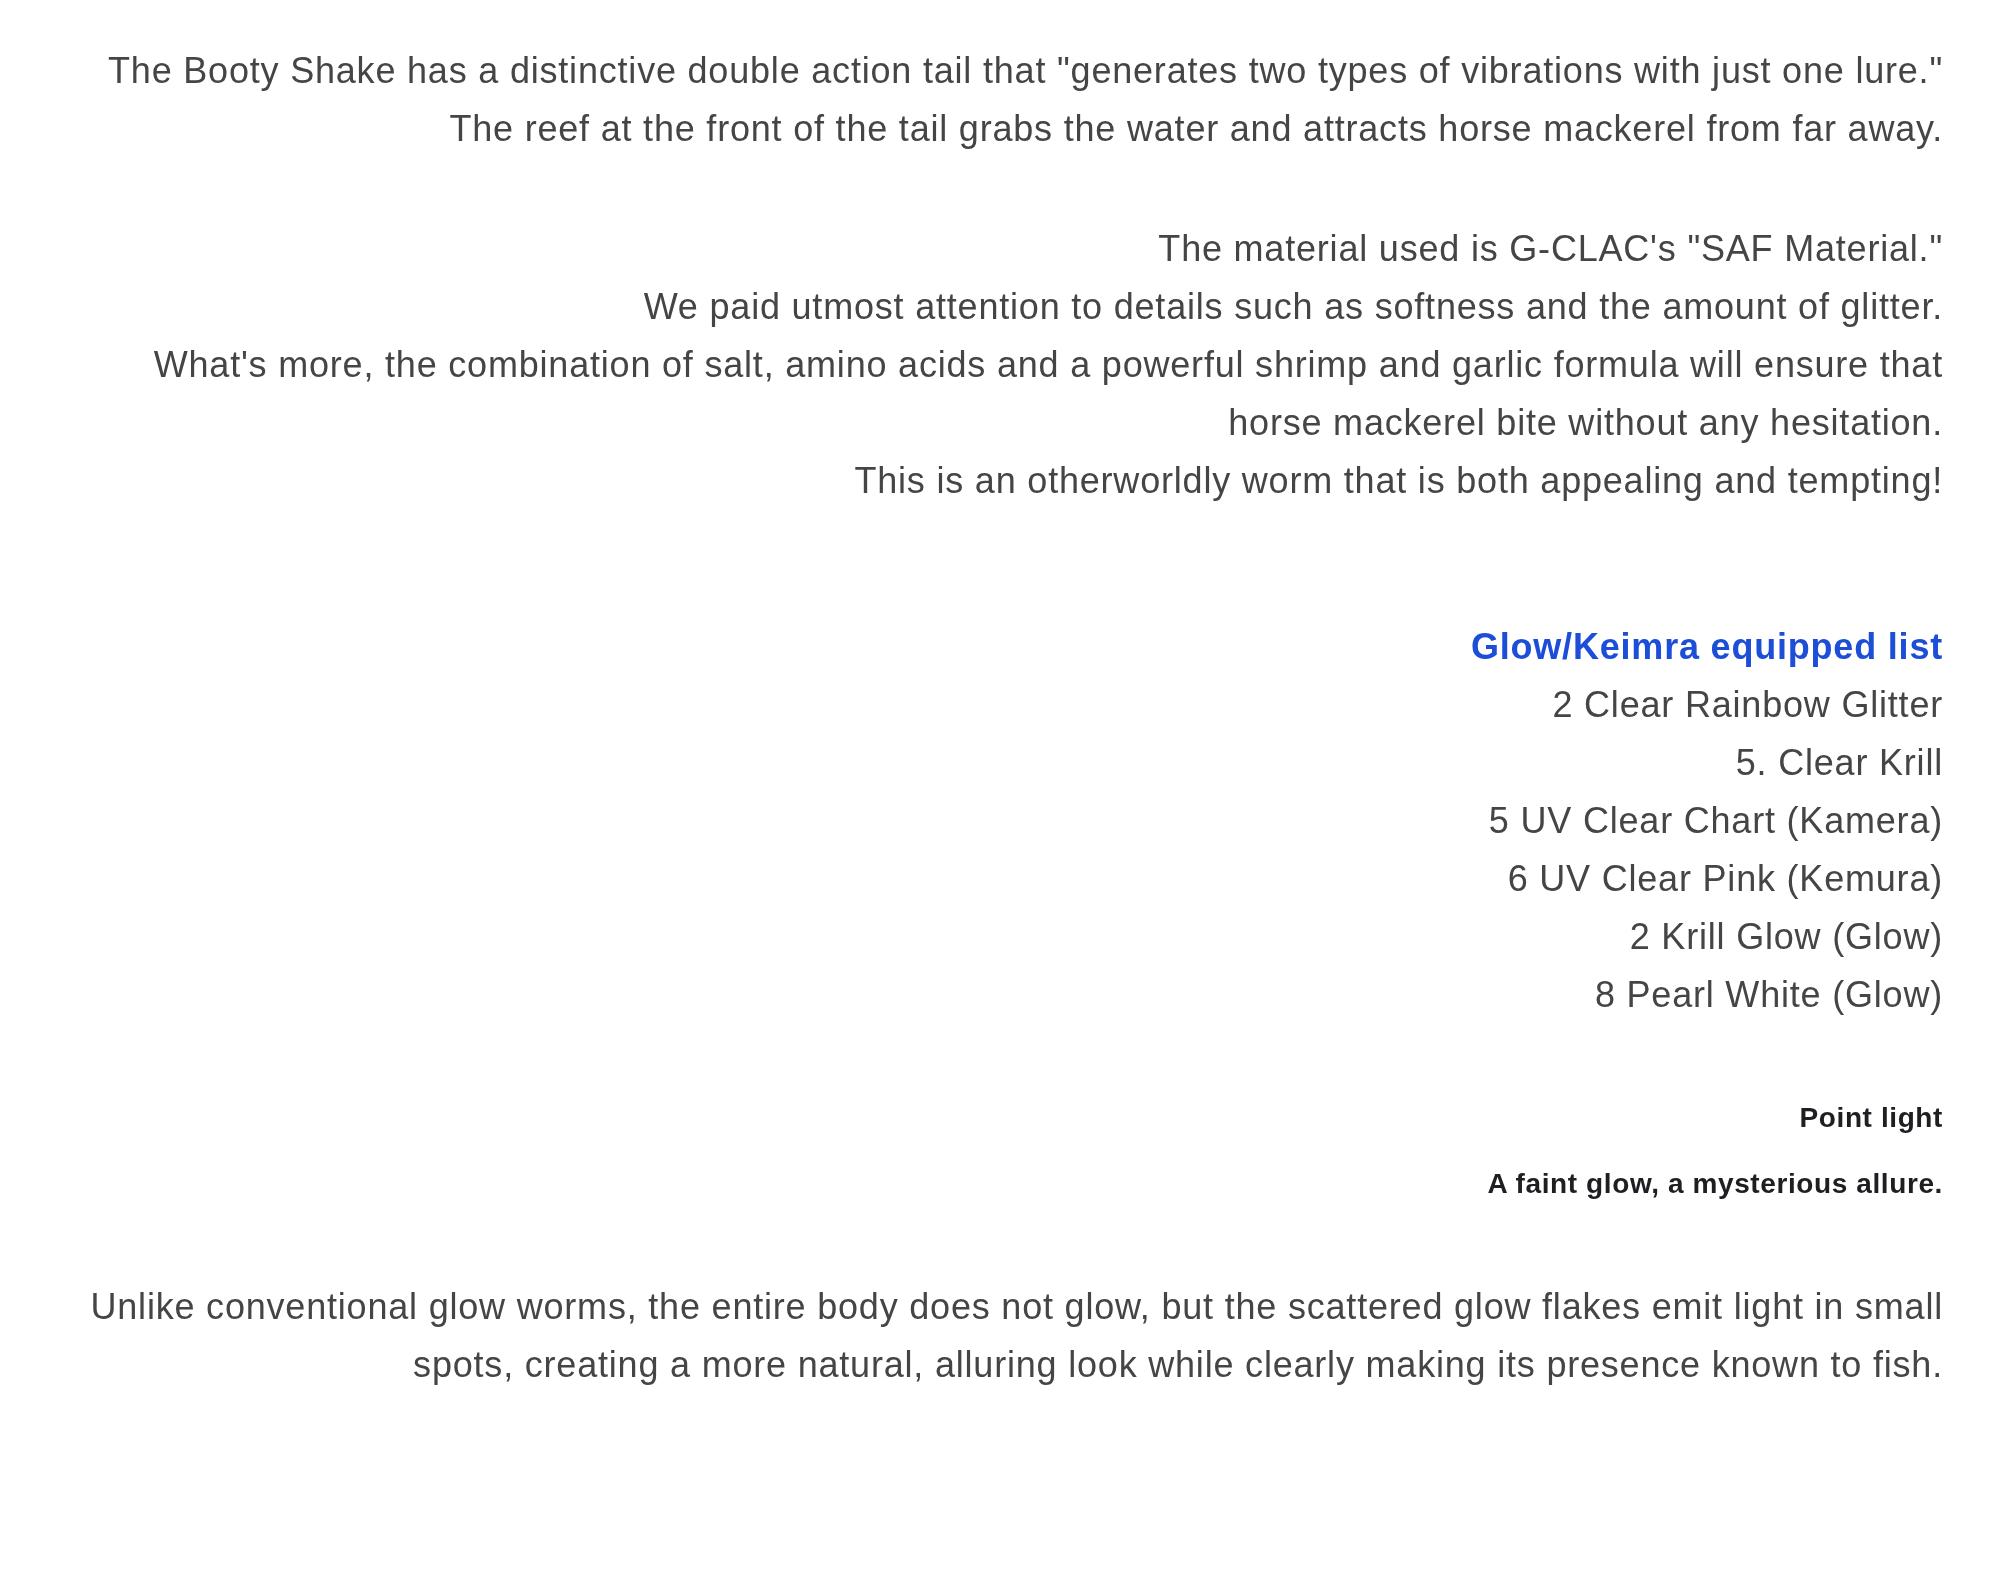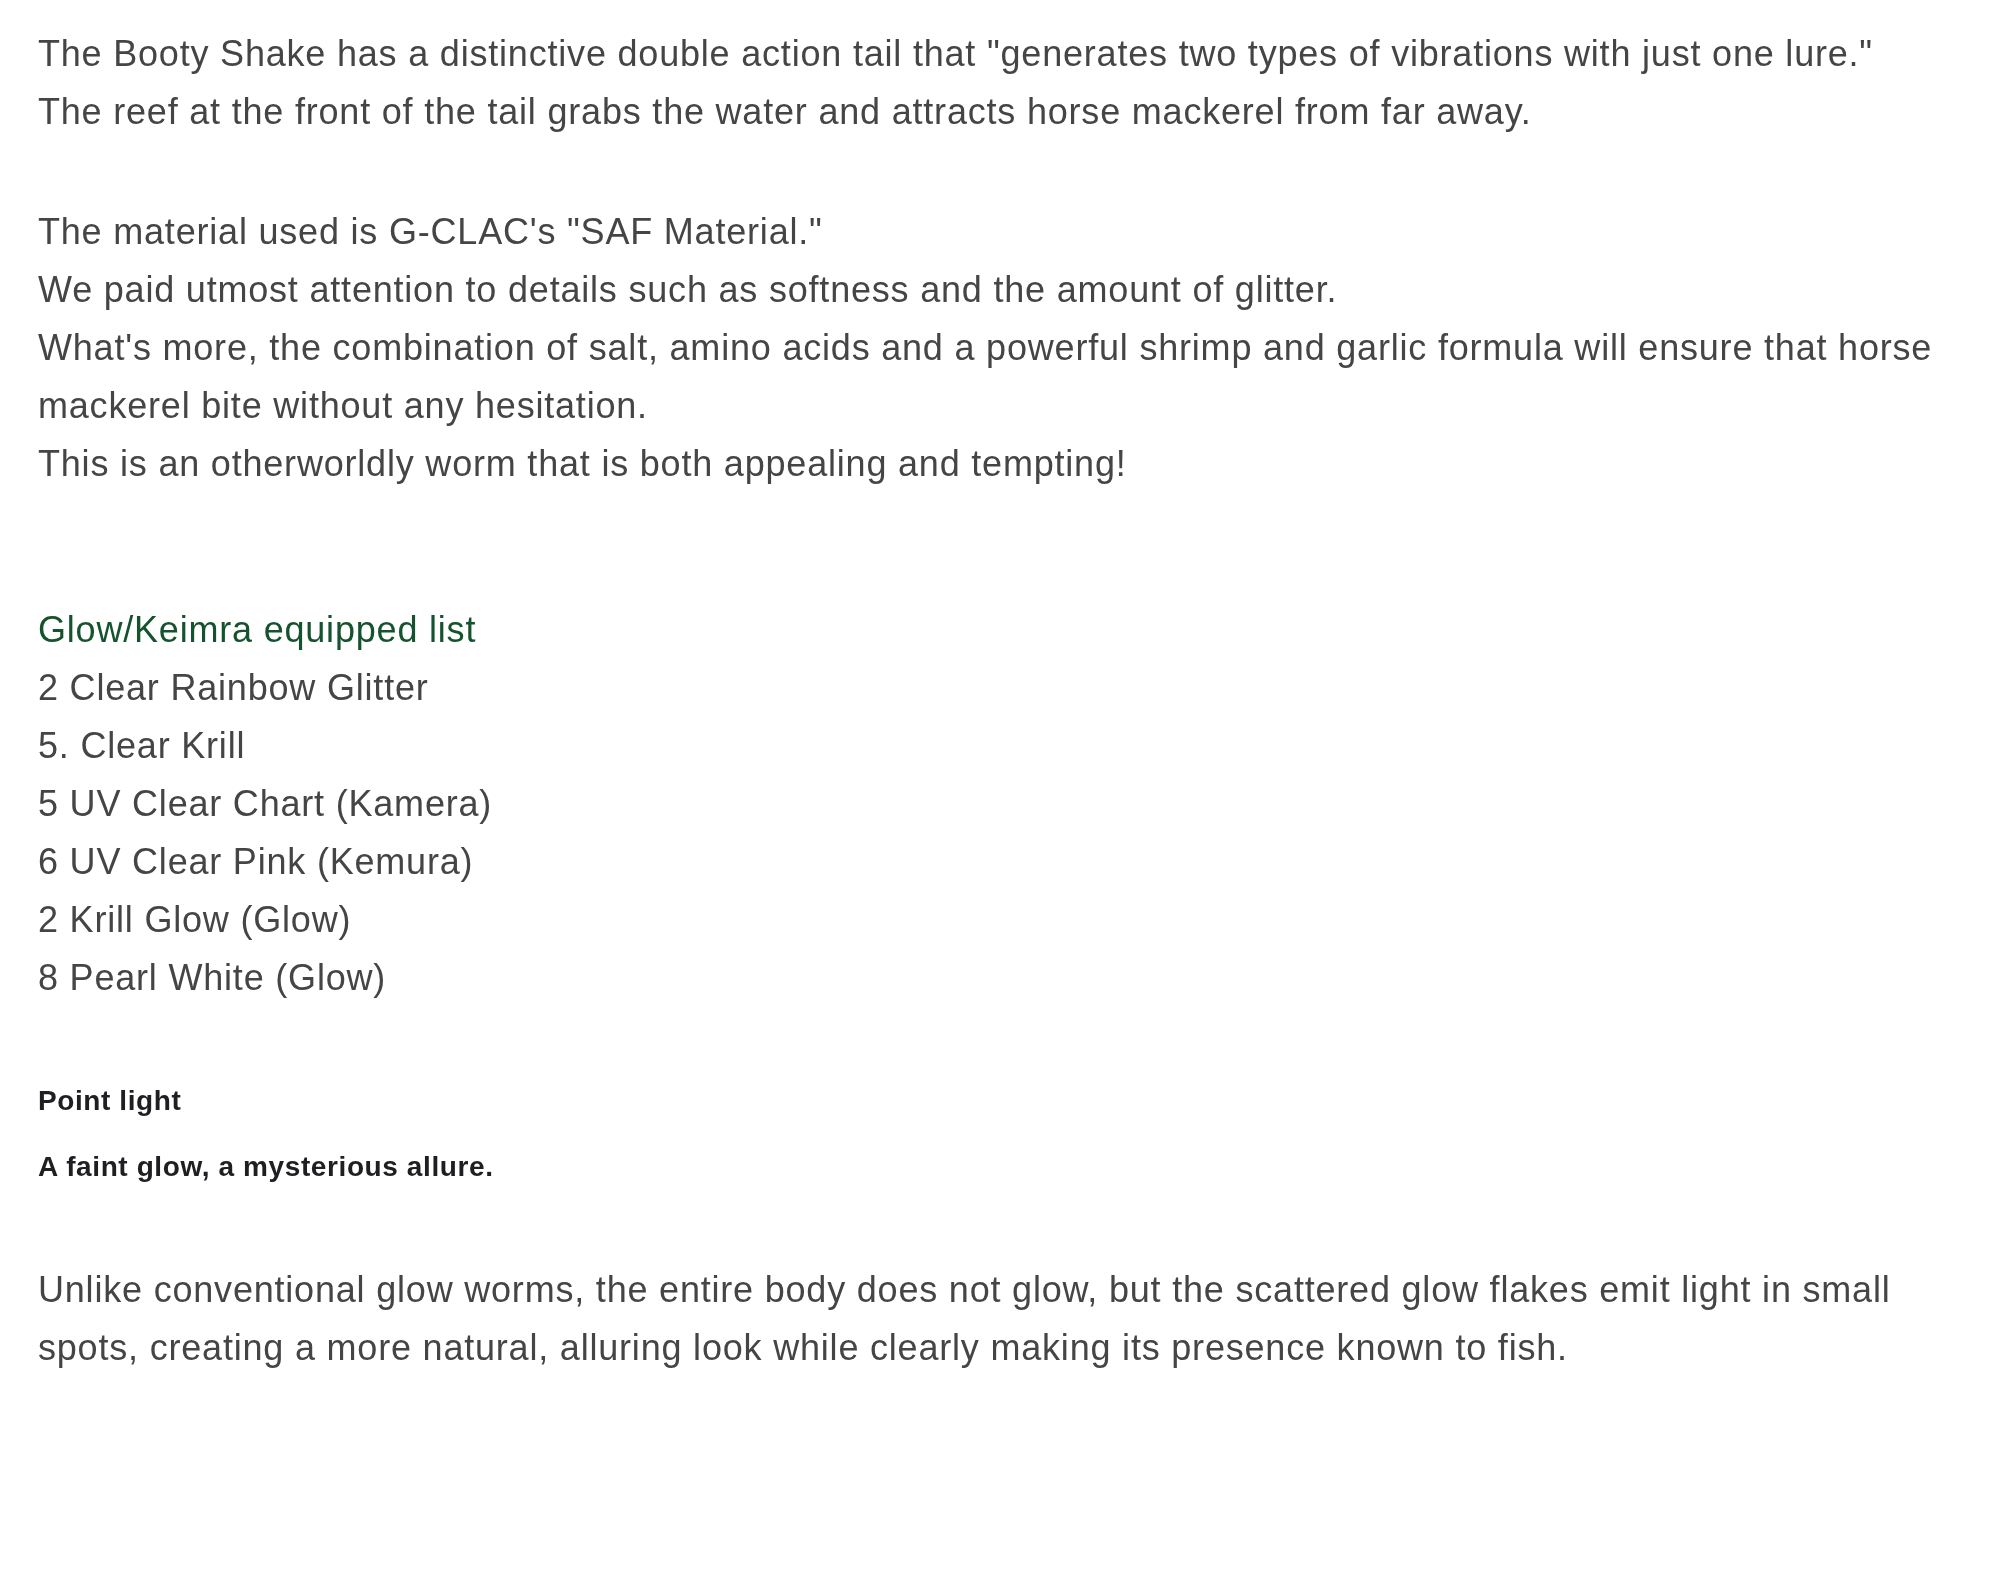--- a/index.html
+++ b/index.html
@@ -13,32 +13,32 @@
     height: 1578px;
     box-sizing: border-box;
     padding: 25px 40px 0 38px;
     background: #ffffff;
     font-family: "Liberation Sans", "DejaVu Sans", sans-serif;
     font-size: 36px;
     letter-spacing: 0.8px;
     color: #454545;
     overflow: hidden;
   }
-  .para { margin: 0; }
+  .para { margin: 17px; text-align: right; }
   .line {
     line-height: 58px;
     white-space: normal;
   }
   #intro    { margin-bottom: 62px; }
   #material { margin-bottom: 108px; }
   #glowlist { margin-bottom: 61px; }
   #headings { margin-bottom: 61px; }
   .list-title {
-    font-weight: normal;
-    color: #14532d;
+    font-weight: bold;
+    color: #1d4ed8;
     line-height: 58px;
   }
   .heading {
     margin: 0;
     font-size: 28px;
     font-weight: bold;
     line-height: 66px;
     letter-spacing: 0.6px;
     color: #1f1f23;
   }

